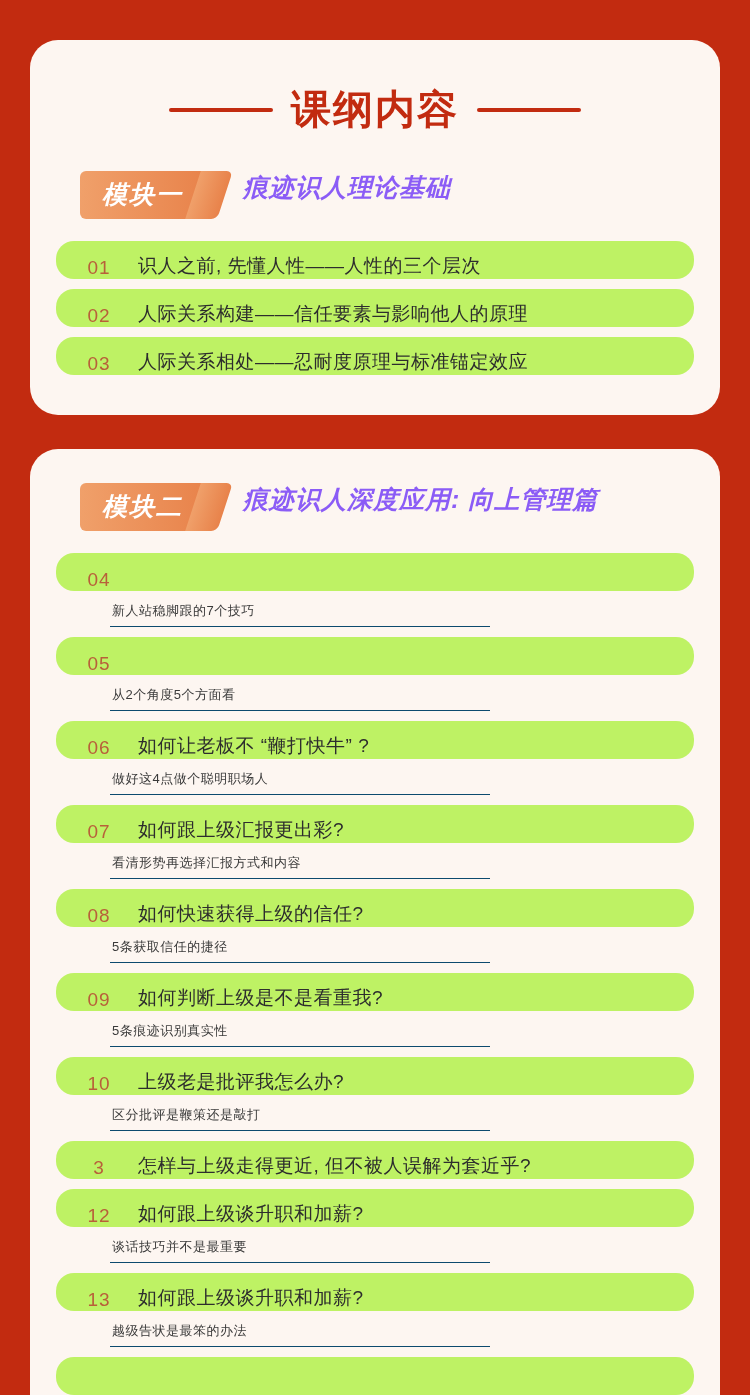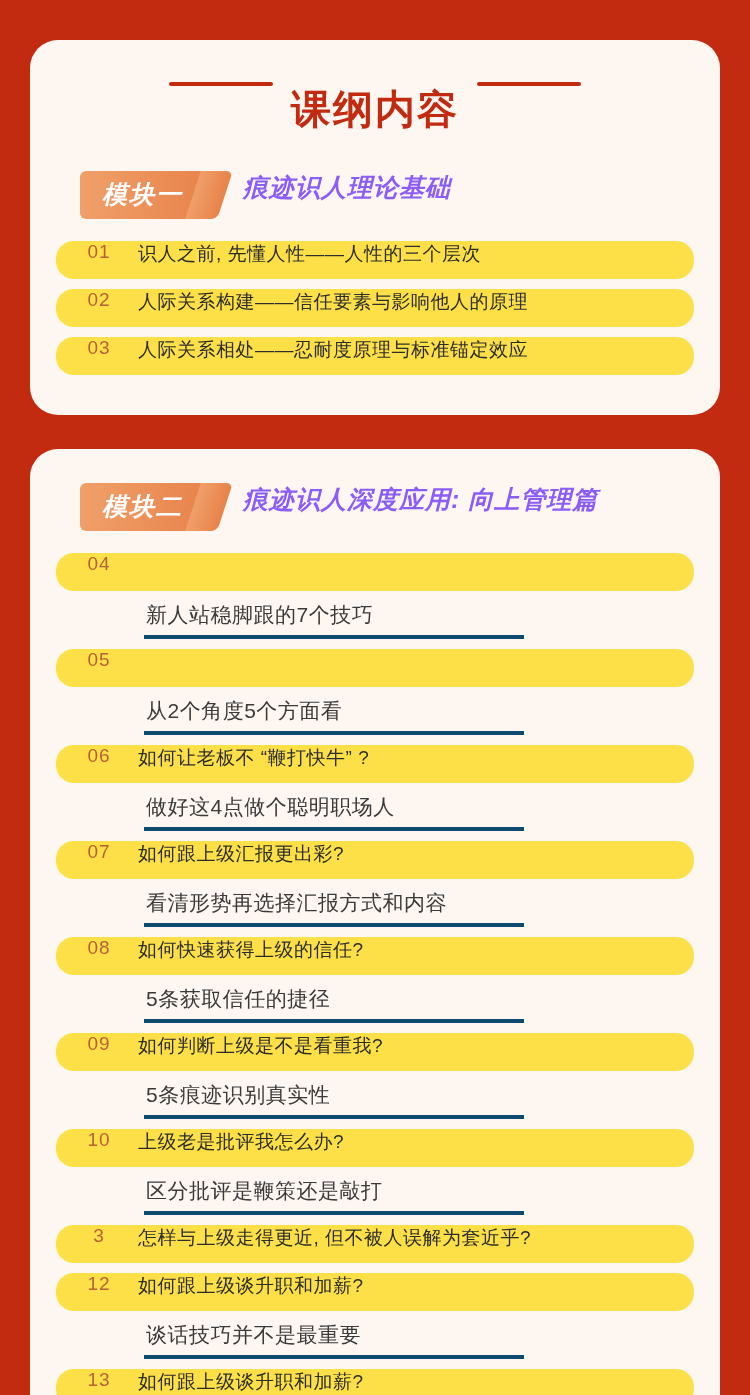--- a/index.html
+++ b/index.html
@@ -16,21 +16,21 @@
     background: #fdf6f1;
     border-radius: 28px;
     padding: 28px 26px 30px 26px;
     margin-bottom: 34px;
   }
   .card:last-child { margin-bottom: 0; }
 
   
   .title-row {
     display: flex;
-    align-items: flex-start;
+    align-items: center;
     justify-content: center;
     gap: 18px;
     margin: 14px 0 34px 0;
   }
   .title-rule {
     height: 4px;
     width: 104px;
     background: #c22b10;
     border-radius: 2px;
   }
@@ -79,46 +79,46 @@
     font-style: italic;
     color: #8b5cf6;
     margin-left: 34px;
     letter-spacing: 1px;
     white-space: nowrap;
   }
 
   
   .lesson {
     display: flex;
-    align-items: flex-start;
-    background: #fde047;
+    align-items: flex-end;
+    background: #bef264;
     border-radius: 18px;
     height: 38px;
     margin-bottom: 10px;
     padding-left: 4px;
   }
   .lesson-num {
     flex: 0 0 78px;
     text-align: center;
     font-size: 19px;
     color: #b8603a;
     letter-spacing: 1px;
   }
   .lesson-title {
     font-size: 19px;
     color: #2d2d2d;
     white-space: nowrap;
     letter-spacing: 0.5px;
   }
   .sub {
-    margin: 0 0 10px 88px;
+    margin: 0 0 10px 54px;
     padding: 0 0 6px 2px;
-    font-size: 21px;
+    font-size: 13px;
     color: #3a3a3a;
-    border-bottom: 4px solid #0c4a6e;
+    border-bottom: 1px solid #0c4a6e;
     display: inline-block;
     min-width: 380px;
     letter-spacing: 0.5px;
   }
   .sub-wrap { display: block; }
 </style>
 </head>
 <body>
 
 <div class="card">

